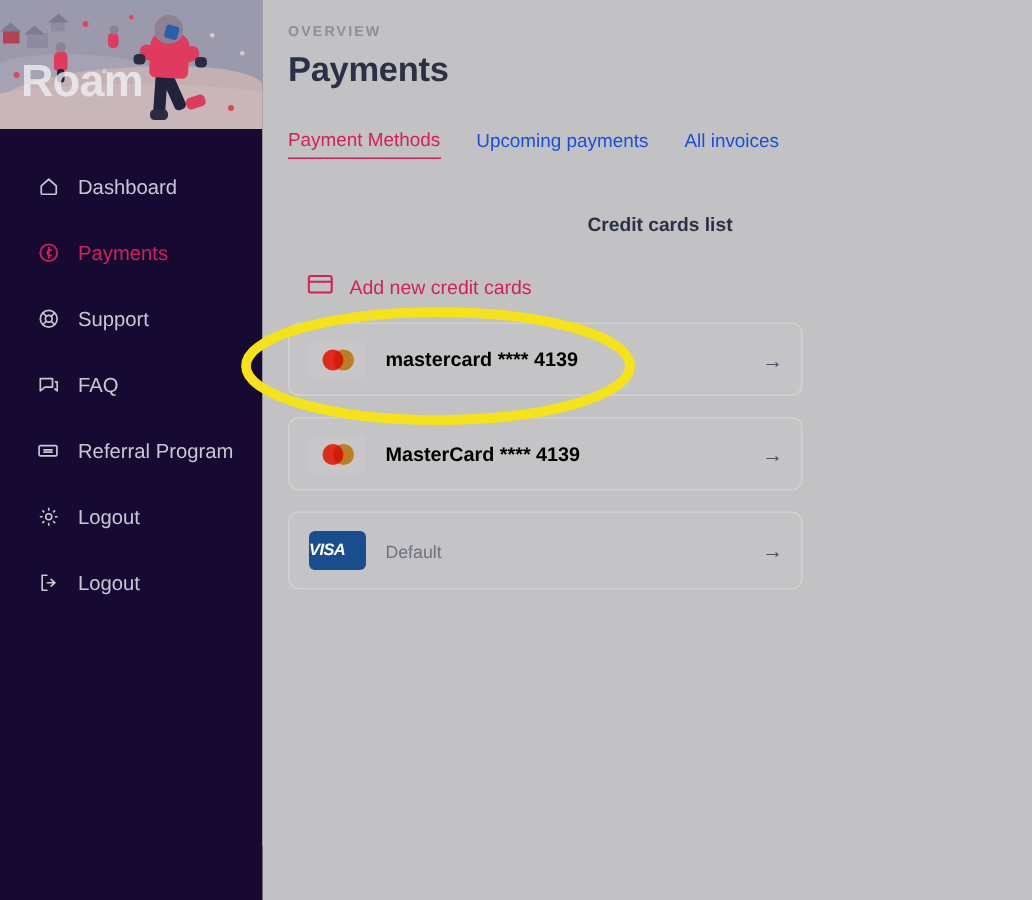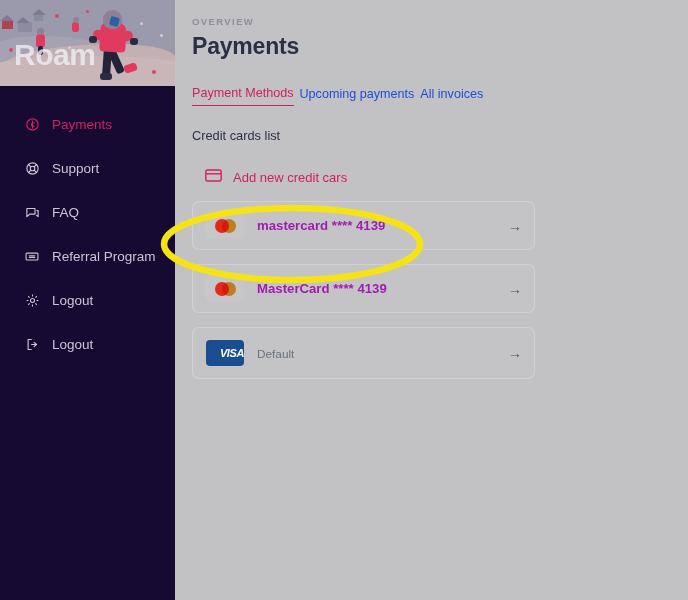--- a/index.html
+++ b/index.html
@@ -90,25 +90,25 @@
     padding: 16px 0 0 17px;
   }
   .eyebrow {
     font-size: 9.5px; letter-spacing: 1.4px; font-weight: 600;
     color: #8c8f98; text-transform: uppercase;
   }
   .page-title {
     margin-top: 6px;
     font-size: 23px; font-weight: 700; color: #2b3044; letter-spacing: -0.2px;
   }
-  .tabs { display: flex; align-items: flex-end; gap: 6px; margin-top: 26px; }
+  .tabs { display: flex; align-items: flex-end; gap: 24px; margin-top: 26px; }
   .tab { font-size: 12.6px; color: #1d4ed8; padding-bottom: 5px; cursor: pointer; }
   .tab.active { color: #d0215c; border-bottom: 1.6px solid #d0215c; }
   .section-label {
-    margin-top: 22px; font-size: 12.8px; font-weight: 400; color: #2b3044;
+    margin-top: 36px; font-size: 12.8px; font-weight: 700; color: #2b3044; text-align: center;
   }
   .add-card {
     display: flex; align-items: center; gap: 11px;
     margin-top: 26px; margin-left: 13px;
     color: #d0215c; font-size: 13px; cursor: pointer;
   }
   .cards { margin-top: 16px; }
   .card-row {
     position: relative;
     width: 343px; min-height: 49px;
@@ -117,31 +117,31 @@
     border-radius: 7px;
     display: flex; align-items: center;
     padding: 0 12px 0 13px;
     margin-bottom: 14px;
     cursor: pointer;
   }
   .card-row.tall { min-height: 52px; }
   .brand-badge {
     width: 38px; height: 26px; border-radius: 4px;
     flex: 0 0 38px;
-    display: flex; align-items: center; justify-content: flex-end;
+    display: flex; align-items: center; justify-content: flex-start;
     margin-right: 13px;
   }
   .badge-mc { background: #c7c7ca; position: relative; }
   .mc-left, .mc-right { position: absolute; top: 6px; width: 14px; height: 14px; border-radius: 50%; }
   .mc-left { left: 9px; background: #e02a1c; }
   .mc-right { left: 16px; background: #f2a12a; mix-blend-mode: multiply; }
   .badge-visa { background: #1a4d8f; }
   .visa-txt { color: #fff; font-size: 11px; font-weight: 700; font-style: italic; letter-spacing: -0.4px; }
   .card-texts { flex: 1; }
-  .card-title { font-size: 13.2px; font-weight: 700; color: #a21caf; }
+  .card-title { font-size: 13.2px; font-weight: 700; color: #000000; }
   .card-sub { font-size: 11.8px; color: #6d7280; margin-top: 2px; }
   .row-arrow { color: #4d5268; font-size: 14px; line-height: 1; }
 
   
   .annotation { position: absolute; left: 0; top: 0; pointer-events: none; }
 </style>
 </head>
 <body>
 
 <div class="app">
@@ -182,20 +182,28 @@
       <div class="fig-mitL"></div>
       <div class="fig-mitR"></div>
       <div class="fig-hood"></div>
       <div class="fig-scarf"></div>
 
       <div class="logo">Roam</div>
     </div>
 
     <nav class="nav">
 
+      <div class="nav-item">
+        <span class="ic">
+          <svg width="15" height="15" viewBox="0 0 24 24" fill="none" stroke="#c9c6d4" stroke-width="1.8" stroke-linecap="round" stroke-linejoin="round">
+            <path d="M4 11 12 4l8 7v8a1 1 0 0 1-1 1H5a1 1 0 0 1-1-1z"></path>
+          </svg>
+        </span>
+        <span>Dashboard</span>
+      </div>
 
 
       <div class="nav-item active">
         <span class="ic">
           <svg width="15" height="15" viewBox="0 0 24 24" fill="none" stroke="#d0215c" stroke-width="1.9" stroke-linecap="round">
             <circle cx="12" cy="12" r="9"></circle>
             <path d="M14.5 9.2a3 3 0 1 0 0 5.6M12 6.5v11"></path>
           </svg>
         </span>
         <span>Payments</span>
@@ -268,21 +276,21 @@
 
     <div class="section-label">Credit cards list</div>
 
     <div class="add-card">
       <span>
         <svg width="17" height="13" viewBox="0 0 24 18" fill="none" stroke="#d0215c" stroke-width="2" stroke-linejoin="round">
           <rect x="1.2" y="1.2" width="21.6" height="15.6" rx="2.2"></rect>
           <path d="M1.2 6.6h21.6"></path>
         </svg>
       </span>
-      <span>Add new credit cars</span>
+      <span>Add new credit cards</span>
     </div>
 
     <div class="cards">
 
       <div class="card-row">
         <div class="brand-badge badge-mc">
           <span class="mc-left"></span>
           <span class="mc-right"></span>
         </div>
         <div class="card-texts">

